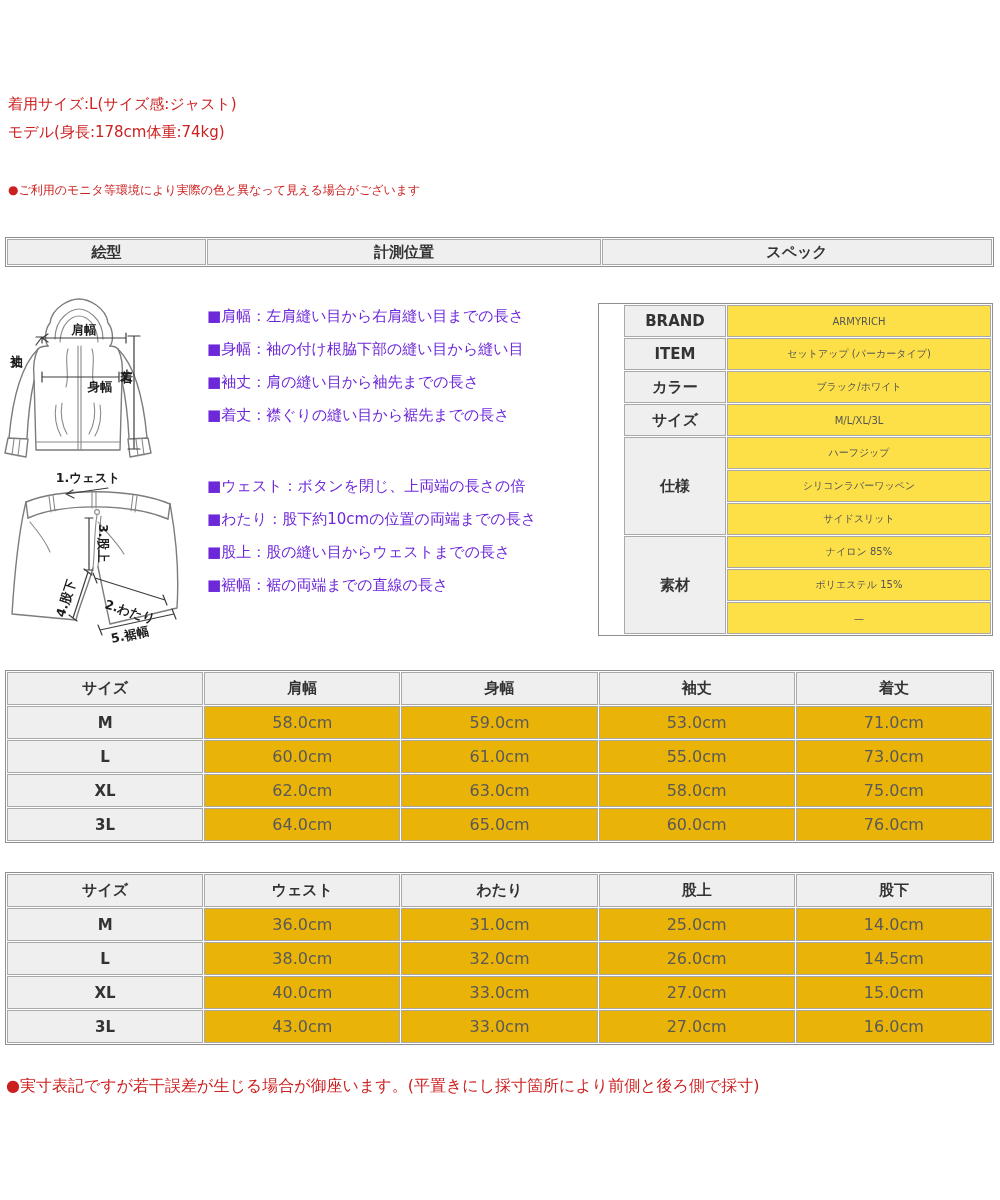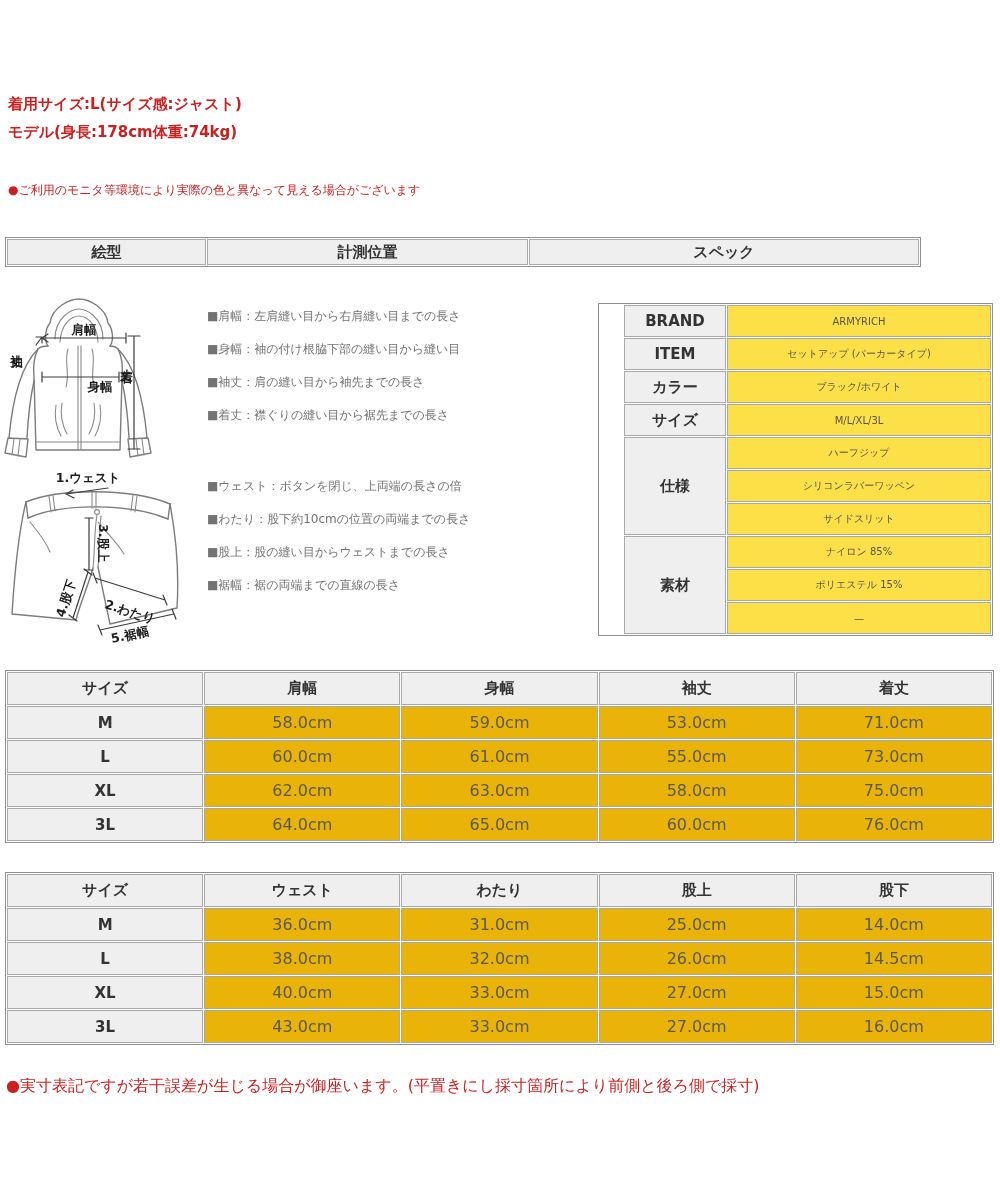--- a/index.html
+++ b/index.html
@@ -4,39 +4,39 @@
 <style>
   html,body{margin:0;padding:0;}
   body{
     width:1000px;height:1200px;position:relative;background:#ffffff;
     font-family:"DejaVu Sans","Liberation Sans",sans-serif;
     -webkit-font-smoothing:antialiased;
   }
   .abs{position:absolute;}
   .red{color:#cc2020;}
   
-  .wear-info{left:8px;top:90px;font-size:15px;line-height:28px;font-weight:bold;}
+  .wear-info{left:8px;top:90px;font-size:15px;line-height:28px;}
   .notice-top{left:8px;top:182px;font-size:12px;text-align:center;}
   .notice-bottom{left:6px;top:1076px;font-size:16px;}
   
   .guide-header{
-    left:5px;top:237px;width:916px;height:30px;display:flex;
+    left:5px;top:237px;width:989px;height:30px;display:flex;
     border:1px solid #8f8f8f;background:#ffffff;box-sizing:border-box;
   }
   .guide-header .cell{
     background:#efefef;border:1px solid #a9a9a9;margin:1px 0 1px 1px;
     display:flex;align-items:center;justify-content:center;
     font-size:15px;font-weight:bold;color:#333;box-sizing:border-box;
   }
   .guide-header .cell:last-child{margin-right:1px;}
   .gh-c1{width:199px;}
   .gh-c2{flex:1;}
   .gh-c3{width:390px;text-align:right;}
   
-  .notes{font-size:12px;color:#737373;}
+  .notes{font-size:15px;color:#6d28d9;}
   .notes div{height:33px;line-height:33px;white-space:nowrap;}
   .notes-jacket{left:207px;top:300px;}
   .notes-shorts{left:207px;top:470px;}
   
   table.grid{
     border-collapse:separate;border-spacing:1px;background:#ffffff;
     border:1px solid #8f8f8f;table-layout:fixed;
   }
   table.grid td,table.grid th{
     border:1px solid #a9a9a9;text-align:center;vertical-align:middle;

